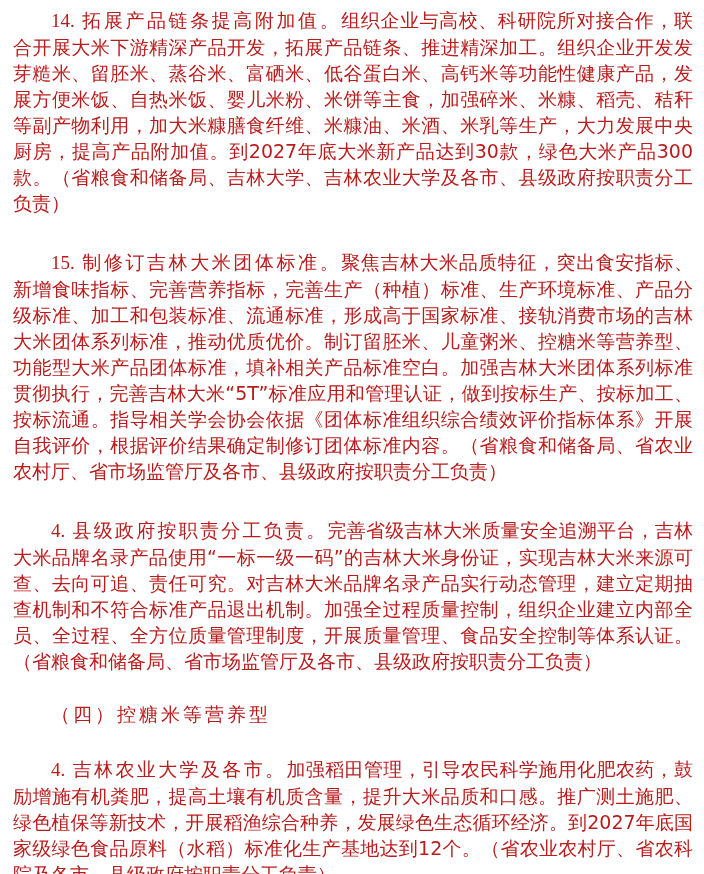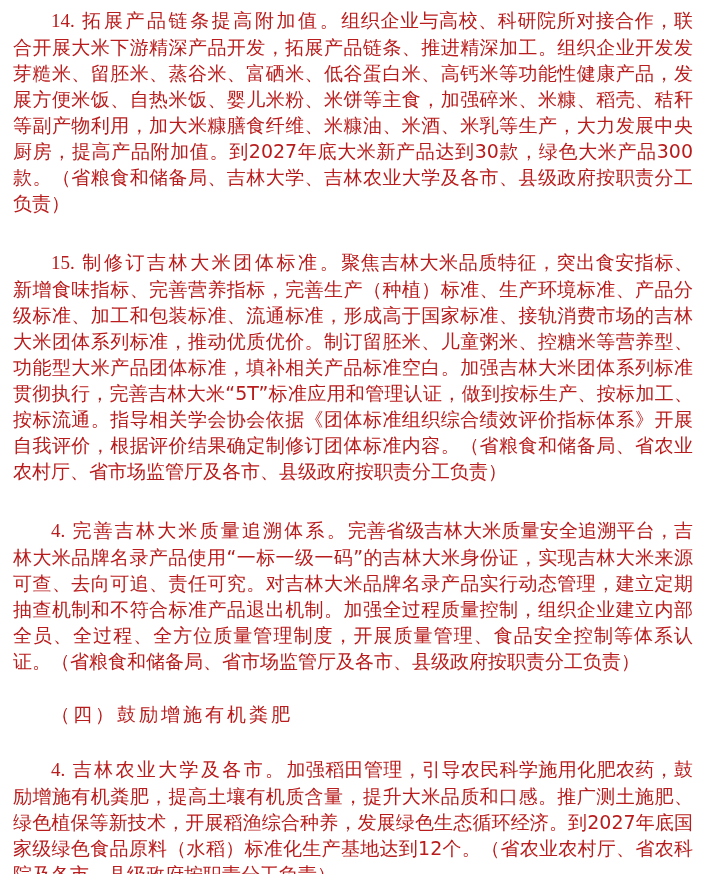--- a/index.html
+++ b/index.html
@@ -53,19 +53,19 @@
 </style>
 </head>
 <body>
 
 <div class="page">
 
   <p class="para"><span class="num">14.</span><span class="kai">拓展产品链条提高附加值。</span><span class="body-run">组织企业与高校、科研院所对接合作，联合开展大米下游精深产品开发，拓展产品链条、推进精深加工。组织企业开发发芽糙米、留胚米、蒸谷米、富硒米、低谷蛋白米、高钙米等功能性健康产品，发展方便米饭、自热米饭、婴儿米粉、米饼等主食，加强碎米、米糠、稻壳、秸秆等副产物利用，加大米糠膳食纤维、米糠油、米酒、米乳等生产，大力发展中央厨房，提高产品附加值。到2027年底大米新产品达到30款，绿色大米产品300款。（省粮食和储备局、吉林大学、吉林农业大学及各市、县级政府按职责分工负责）</span></p>
 
   <p class="para"><span class="num">15.</span><span class="kai">制修订吉林大米团体标准。</span><span class="body-run">聚焦吉林大米品质特征，突出食安指标、新增食味指标、完善营养指标，完善生产（种植）标准、生产环境标准、产品分级标准、加工和包装标准、流通标准，形成高于国家标准、接轨消费市场的吉林大米团体系列标准，推动优质优价。制订留胚米、儿童粥米、控糖米等营养型、功能型大米产品团体标准，填补相关产品标准空白。加强吉林大米团体系列标准贯彻执行，完善吉林大米“5T”标准应用和管理认证，做到按标生产、按标加工、按标流通。指导相关学会协会依据《团体标准组织综合绩效评价指标体系》开展自我评价，根据评价结果确定制修订团体标准内容。（省粮食和储备局、省农业农村厅、省市场监管厅及各市、县级政府按职责分工负责）</span></p>
 
-  <p class="para tight"><span class="num">4.</span><span class="kai">完善吉林大米质量追溯体系。</span><span class="body-run">完善省级吉林大米质量安全追溯平台，吉林大米品牌名录产品使用“一标一级一码”的吉林大米身份证，实现吉林大米来源可查、去向可追、责任可究。对吉林大米品牌名录产品实行动态管理，建立定期抽查机制和不符合标准产品退出机制。加强全过程质量控制，组织企业建立内部全员、全过程、全方位质量管理制度，开展质量管理、食品安全控制等体系认证。（省粮食和储备局、省市场监管厅及各市、县级政府按职责分工负责）</span></p>
+  <p class="para tight"><span class="num">4.</span><span class="kai">县级政府按职责分工负责。</span><span class="body-run">完善省级吉林大米质量安全追溯平台，吉林大米品牌名录产品使用“一标一级一码”的吉林大米身份证，实现吉林大米来源可查、去向可追、责任可究。对吉林大米品牌名录产品实行动态管理，建立定期抽查机制和不符合标准产品退出机制。加强全过程质量控制，组织企业建立内部全员、全过程、全方位质量管理制度，开展质量管理、食品安全控制等体系认证。（省粮食和储备局、省市场监管厅及各市、县级政府按职责分工负责）</span></p>
 
-  <p class="section-heading">（四）鼓励增施有机粪肥</p>
+  <p class="section-heading">（四）控糖米等营养型</p>
 
   <p class="para last"><span class="num">4.</span><span class="kai">吉林农业大学及各市。</span><span class="body-run">加强稻田管理，引导农民科学施用化肥农药，鼓励增施有机粪肥，提高土壤有机质含量，提升大米品质和口感。推广测土施肥、绿色植保等新技术，开展稻渔综合种养，发展绿色生态循环经济。到2027年底国家级绿色食品原料（水稻）标准化生产基地达到12个。（省农业农村厅、省农科院及各市、县级政府按职责分工负责）</span></p>
 
 </div>
 
 </body></html>

